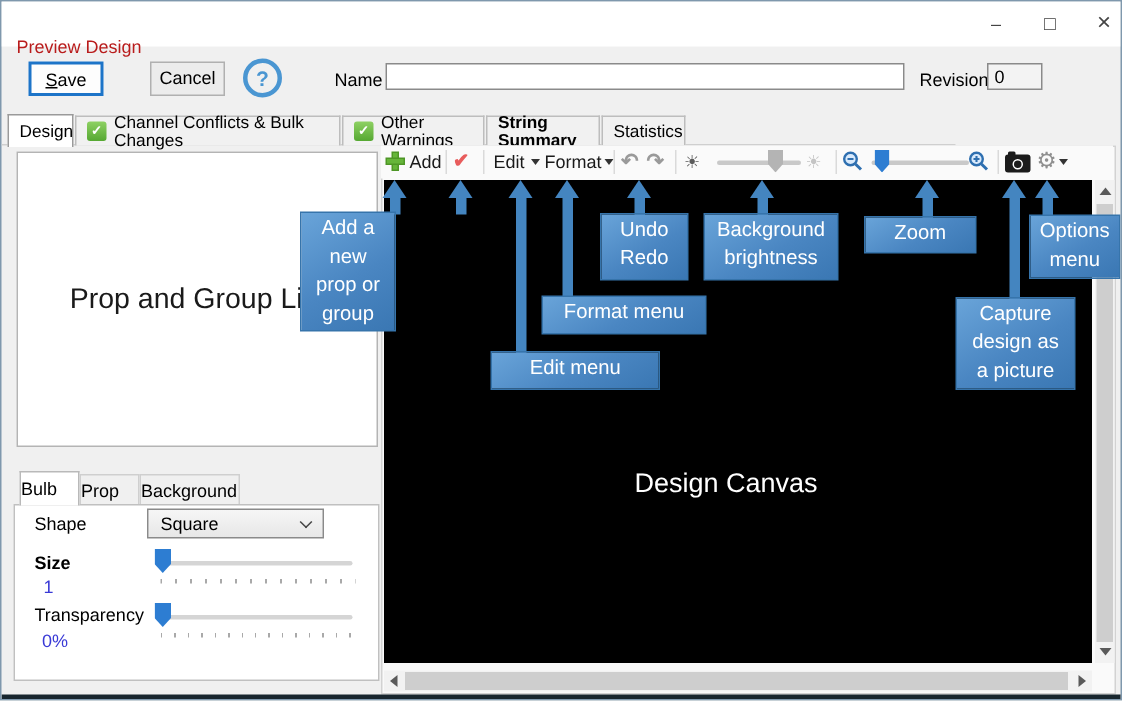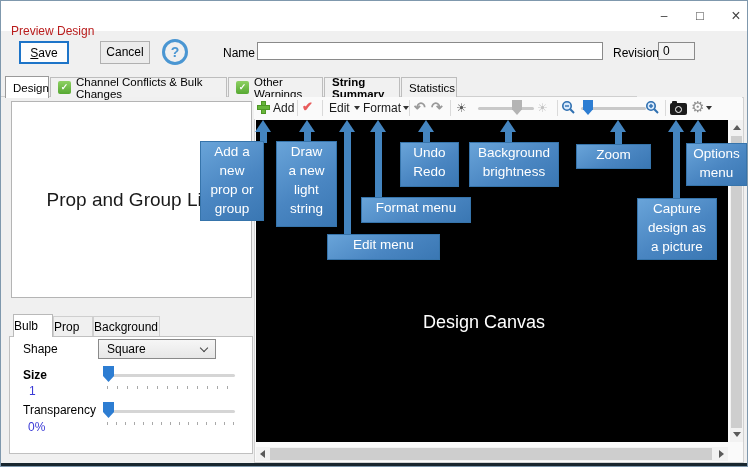--- a/index.html
+++ b/index.html
@@ -234,26 +234,20 @@
     <span class="stem" style="left:672px;top:129px;height:70px;"></span>
   <span class="ahead" style="left:689px;top:119px;"></span>
     <span class="stem" style="left:694px;top:129px;height:15px;"></span>
 
   <div class="co" style="left:199px;top:140px;width:64px;height:80px;">
     <span>Add a
 new
 prop or
 group</span>
   </div>
-  <div class="co" style="left:275px;top:140px;width:61px;height:86px;">
-    <span>Draw
-a new
-light
-string</span>
-  </div>
   <div class="co" style="left:326px;top:233px;width:113px;height:26px;">
     <span>Edit menu</span>
   </div>
   <div class="co" style="left:360px;top:196px;width:110px;height:26px;">
     <span>Format menu</span>
   </div>
   <div class="co" style="left:399px;top:141px;width:59px;height:45px;">
     <span>Undo
 Redo</span>
   </div>

